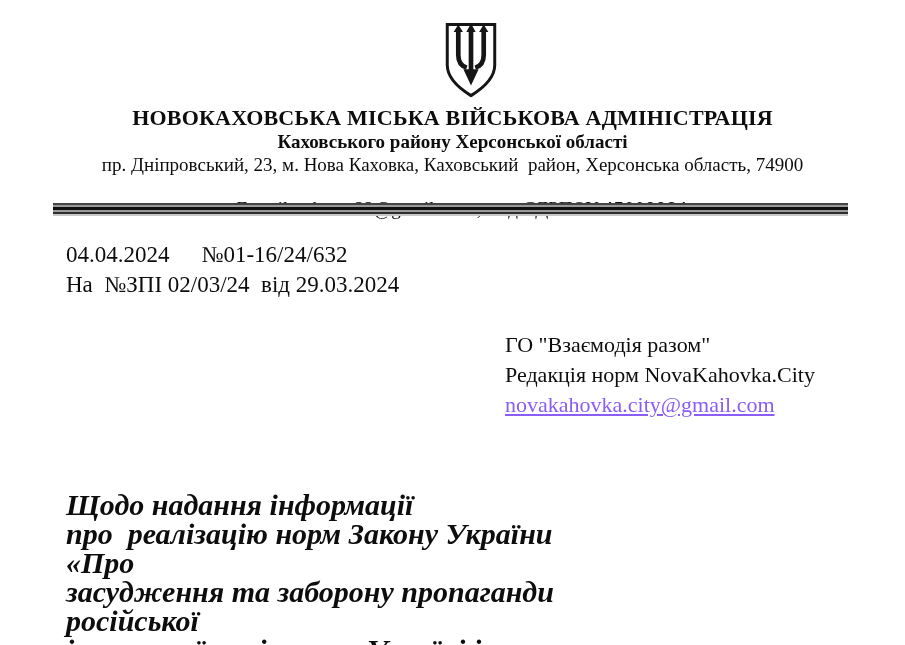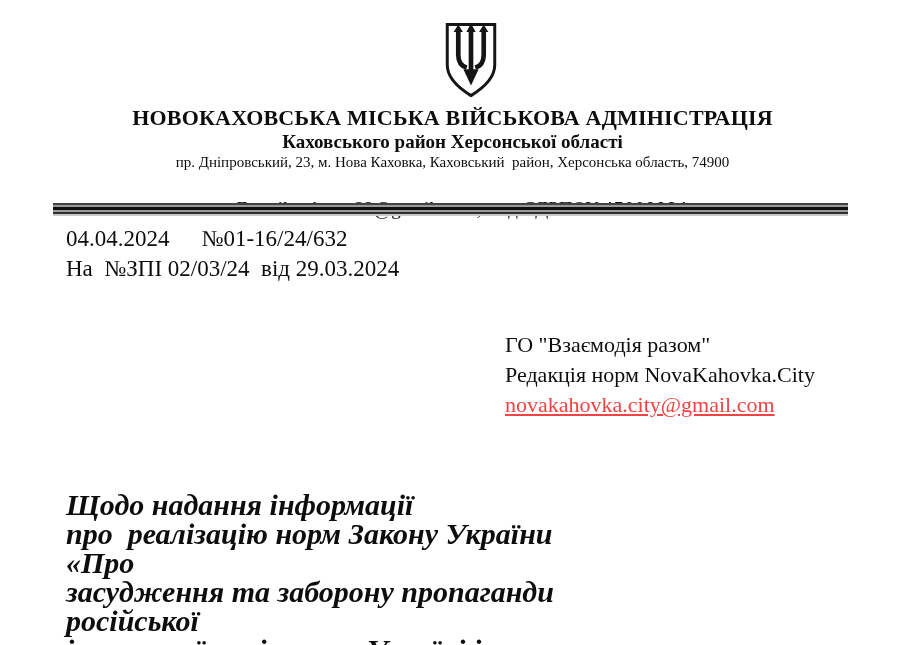--- a/index.html
+++ b/index.html
@@ -29,21 +29,21 @@
     font-weight: bold;
     letter-spacing: 0.2px;
   }
   .org-region {
     top: 131px;
     font-size: 19px;
     font-weight: bold;
   }
   .org-address {
     top: 154px;
-    font-size: 15px;
+    font-size: 19px;
   }
   .org-email-line {
     top: 176px;
     font-size: 19px;
   }
   .edrpou-code {
     font-family: "Liberation Sans", "DejaVu Sans", sans-serif;
     font-size: 18px;
     letter-spacing: 0.5px;
   }
@@ -61,31 +61,31 @@
       #2e2e2e 9px,  #2e2e2e 11px,
       #c8c8c8 11px, #c8c8c8 13px);
   }
 
   .refs {
     left: 66px;
     top: 224px;
     font-size: 23px;
     line-height: 30px;
   }
-  .ref-line1 { display: flex; }
+  .ref-line1 { display: flex; margin-top: 16px; }
   .ref-number { margin-left: 32px; text-align: right; }
 
   .recipient {
     left: 505px;
     top: 330px;
     font-size: 22px;
     line-height: 30px;
   }
   .recipient-email {
-    color: #ef4444;
+    color: #8b5cf6;
     text-decoration: underline;
     cursor: pointer;
   }
 
   .subject {
     left: 66px;
     top: 490px;
     width: 560px;
     font-size: 30px;
     font-weight: bold;
@@ -108,21 +108,21 @@
     <g fill="#151515">
       <path d="M36 3 L41.5 13 H30.5 Z"></path>
       <path d="M21 4 L26.5 13 H15.5 Z"></path>
       <path d="M51 4 L56.5 13 H45.5 Z"></path>
       <path d="M27 57 H45 L36 76 Z"></path>
     </g>
   </svg>
 
   <div class="abs centered org-name">НОВОКАХОВСЬКА МІСЬКА ВІЙСЬКОВА АДМІНІСТРАЦІЯ</div>
 
-  <div class="abs centered org-region">Каховського район Херсонської області</div>
+  <div class="abs centered org-region">Каховського району Херсонської області</div>
 
   <div class="abs centered org-address prewrap">пр. Дніпровський, 23, м. Нова Каховка, Каховський  район, Херсонська область, 74900</div>
 
   <div class="abs centered org-email-line prewrap">
     <span>E-mail:  </span><span>nkmva22@gmail.com</span><span> ,  код ЄДРПОУ </span><span class="edrpou-code">45003284</span>
   </div>
 
   <div class="abs divider"></div>
 
   <div class="abs refs">

